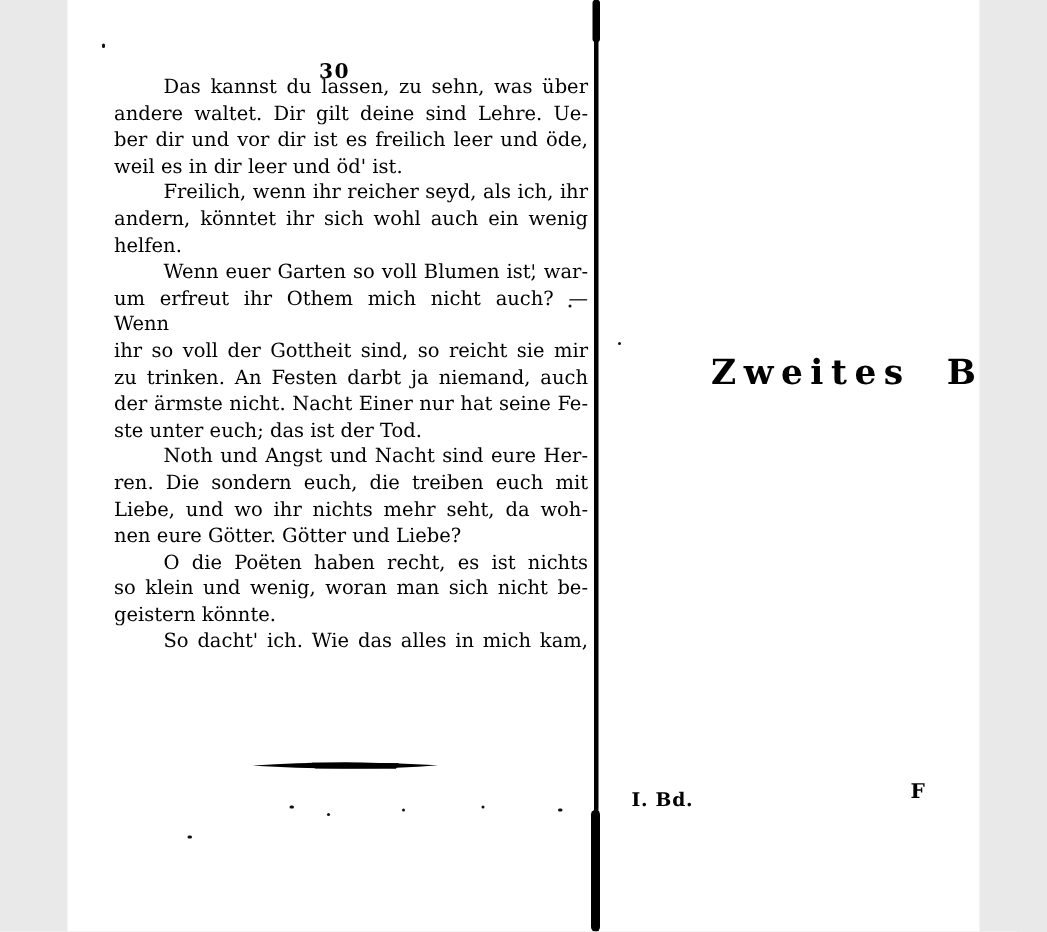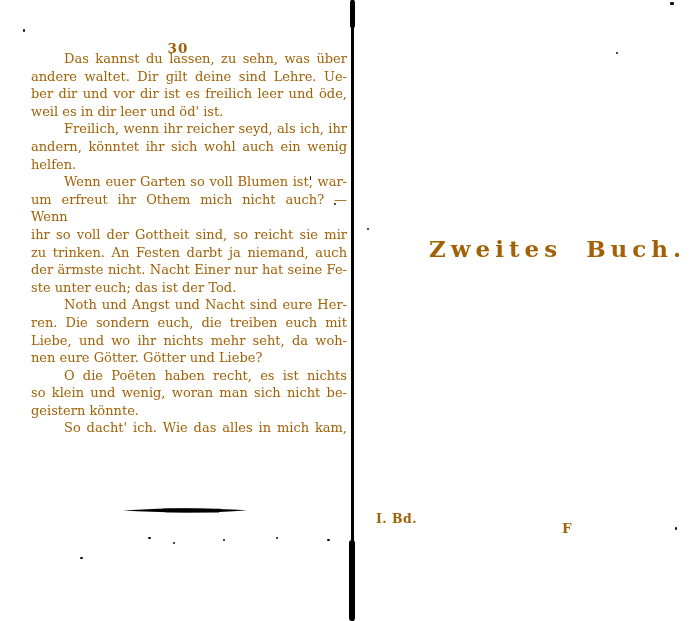--- a/index.html
+++ b/index.html
@@ -1,19 +1,19 @@
 <!DOCTYPE html>
 <html><head>
 <meta charset="utf-8">
 <style>
   html,body { margin:0; padding:0; background:#e9e9e9; }
   .scan {
-    position:relative; width:698px; height:621px; margin:0 auto;
+    position:relative; width:608px; height:621px; margin:0 auto;
     background:#ffffff; overflow:hidden;
-    font-family:"DejaVu Serif", serif; color:#a16207;
+    font-family:"DejaVu Serif", serif; color:#000000;
   }
   
   .divider { position:absolute; left:351px; top:0; width:3px; height:621px; background:#000; }
   .divider-thick-top { position:absolute; left:350px; top:0; width:5px; height:28px; background:#000; border-radius:2px; }
   .divider-thick-bottom { position:absolute; left:349px; top:540px; width:6px; height:81px; background:#000; border-radius:3px; }
   
   .folio {
     position:absolute; left:22px; top:40px; width:312px;
     text-align:center; font-size:13.5px; font-weight:bold; letter-spacing:1px;
   }
@@ -25,21 +25,21 @@
   .line.indent { text-indent:33px; }
   .line.pend { text-align-last:left; }
   .section-rule { position:absolute; left:123px; top:506px; }
   
   .book-heading {
     position:absolute; left:429px; top:235px;
     font-size:23px; font-weight:bold; letter-spacing:5px; word-spacing:11px;
     line-height:1.2; white-space:nowrap;
   }
   .volume-label {
-    position:absolute; left:376px; top:511px;
+    position:absolute; left:376px; top:525px;
     font-size:12.5px; font-weight:bold; letter-spacing:0.5px;
   }
   .signature-mark {
     position:absolute; left:562px; top:520px;
     font-size:13.5px; font-weight:bold;
   }
   
   .speck { position:absolute; background:#111; border-radius:1px; }
 </style>
 </head>

